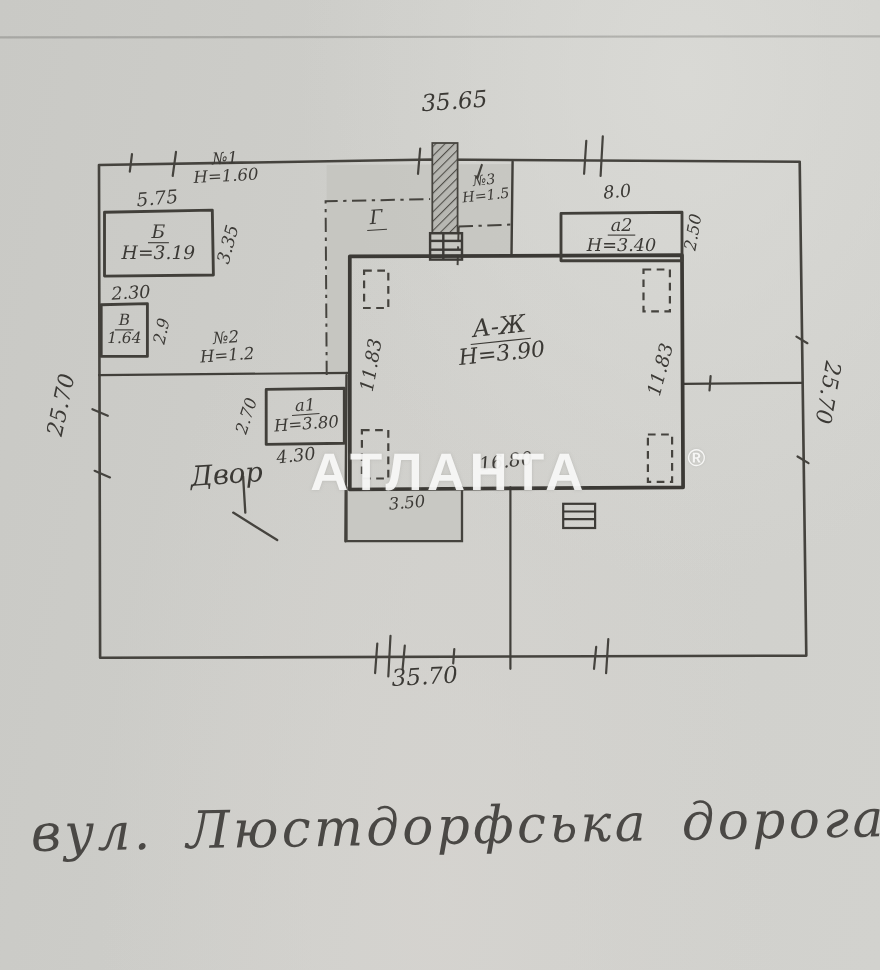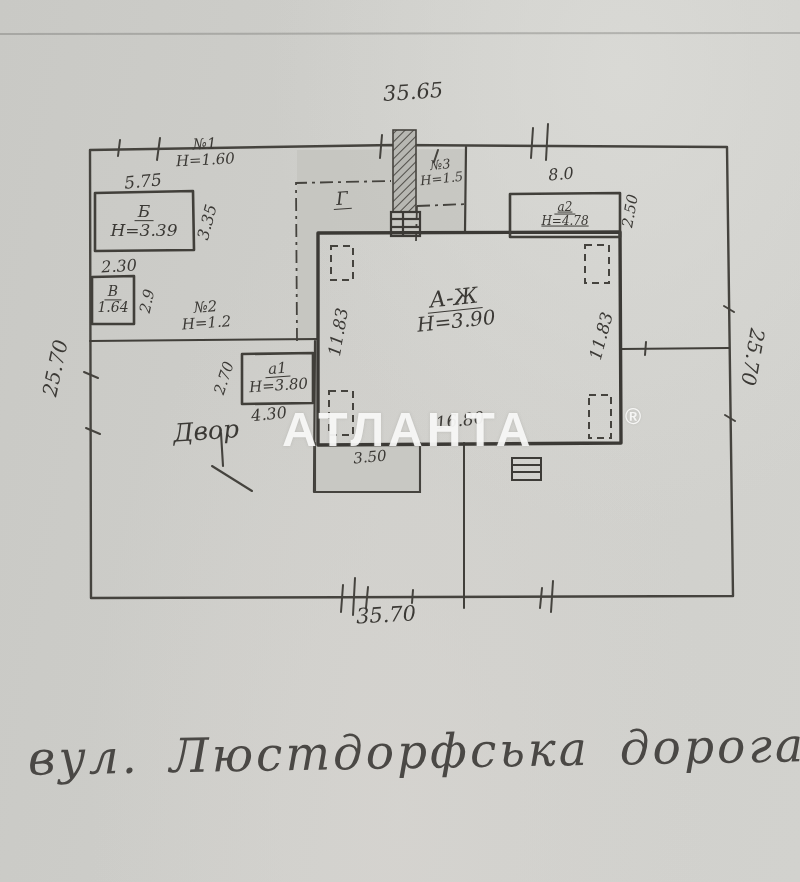--- a/index.html
+++ b/index.html
@@ -147,21 +147,21 @@
 
   <div class="lbl stack" style="left:205px;top:152px;font-size:15px;transform:translate(-50%,-50%) rotate(-3deg);">
     <span>№1</span>
     <span>Н=1.60</span>
   </div>
 
   <div class="lbl" style="left:143px;top:181px;font-size:17px;transform:translate(-50%,-50%) rotate(-5deg);">5.75</div>
 
   <div class="lbl stack" style="left:144px;top:221px;font-size:17px;transform:translate(-50%,-50%);">
     <span class="ul">Б</span>
-    <span>Н=3.39</span>
+    <span>Н=3.19</span>
   </div>
 
   <div class="lbl" style="left:207px;top:222px;font-size:16px;transform:translate(-50%,-50%) rotate(-75deg);">3.35</div>
 
   <div class="lbl" style="left:119px;top:266px;font-size:16px;transform:translate(-50%,-50%) rotate(-3deg);">2.30</div>
 
   <div class="lbl stack" style="left:113px;top:300px;font-size:14px;transform:translate(-50%,-50%);">
     <span class="ul">В</span>
     <span>1.64</span>
   </div>
@@ -186,23 +186,23 @@
     <span class="ul" style="font-size:22px;">А-Ж</span>
     <span>Н=3.90</span>
   </div>
 
   <div class="lbl" style="left:338px;top:332px;font-size:17px;transform:translate(-50%,-50%) rotate(-80deg);">11.83</div>
 
   <div class="lbl" style="left:601px;top:336px;font-size:17px;transform:translate(-50%,-50%) rotate(-75deg);">11.83</div>
 
   <div class="lbl" style="left:460px;top:420px;font-size:17px;transform:translate(-50%,-50%) rotate(-7deg);">16.80</div>
 
-  <div class="lbl stack" style="left:565px;top:214px;font-size:12px;transform:translate(-50%,-50%);text-decoration:underline;">
+  <div class="lbl stack" style="left:565px;top:214px;font-size:16px;transform:translate(-50%,-50%);">
     <span class="ul">а2</span>
-    <span>Н=4.78</span>
+    <span>Н=3.40</span>
   </div>
 
   <div class="lbl" style="left:561px;top:174px;font-size:16px;transform:translate(-50%,-50%) rotate(-5deg);">8.0</div>
 
   <div class="lbl" style="left:630px;top:211px;font-size:15px;transform:translate(-50%,-50%) rotate(-80deg);">2.50</div>
 
   <div class="lbl stack" style="left:278px;top:377px;font-size:15px;transform:translate(-50%,-50%) rotate(-4deg);">
     <span class="ul">а1</span>
     <span>Н=3.80</span>
   </div>

